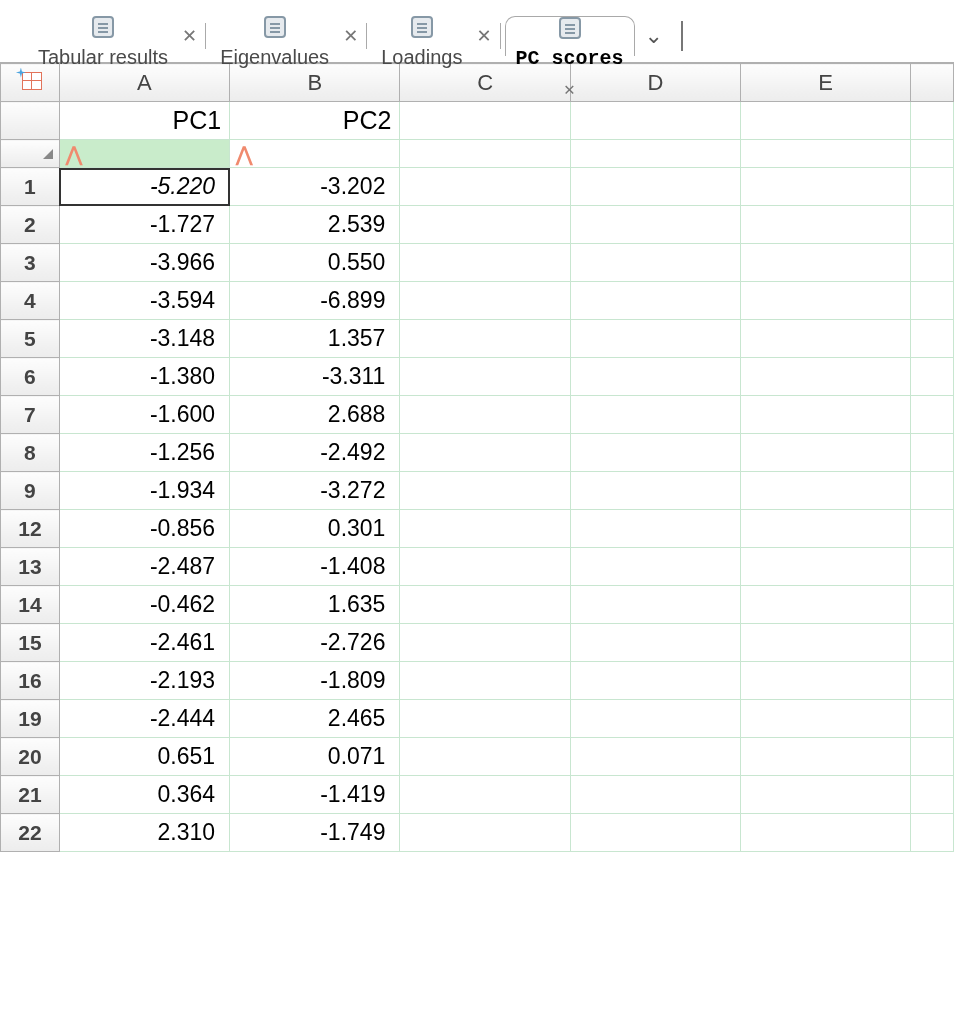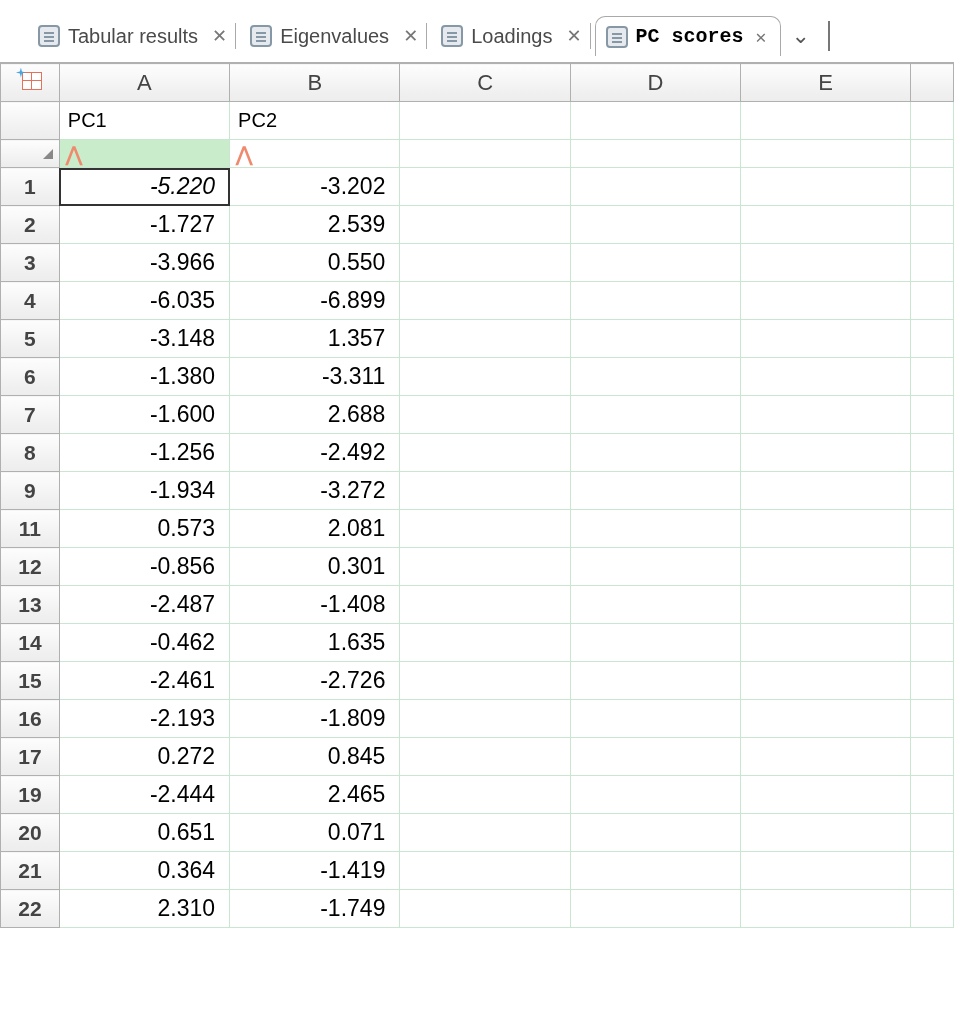--- a/index.html
+++ b/index.html
@@ -22,20 +22,21 @@
   }
   .tab {
     display: flex;
     align-items: center;
     gap: 8px;
     height: 40px;
     padding: 0 10px;
     cursor: pointer;
     color: #4a4a4a;
     font-size: 20px;
+    flex-direction: column;
   }
   .tab.active {
     background: #fff;
     border: 1px solid #a9a9a9;
     border-bottom: none;
     border-top-left-radius: 10px;
     border-top-right-radius: 10px;
     font-weight: bold;
     color: #000;
     font-family: Liberation Mono, monospace;
@@ -108,22 +109,22 @@
     font-size: 22px;
   }
   tr.colhdr th.corner {
     background: linear-gradient(#fdfdfd, #ececec);
     text-align: center;
     padding: 2px;
   }
   
   tr.namerow td {
     background: #fff;
-    text-align: left;
-    font-size: 20px;
+    text-align: right;
+    font-size: 25px;
   }
   tr.namerow td.rownum-cell {
     background: linear-gradient(#fdfdfd, #ececec);
     border: 1px solid #b0b0b0;
   }
   
   tr.iconrow td {
     height: 28px;
     padding: 0 6px;
   }
@@ -296,21 +297,21 @@
           <td class="rownum-cell">3</td>
           <td class="valcell">-3.966</td>
           <td class="valcell">0.550</td>
           <td class="valcell"></td>
           <td class="valcell"></td>
           <td class="valcell"></td>
           <td class="valcell"></td>
         </tr>
         <tr class="datarow">
           <td class="rownum-cell">4</td>
-          <td class="valcell">-6.035</td>
+          <td class="valcell">-3.594</td>
           <td class="valcell">-6.899</td>
           <td class="valcell"></td>
           <td class="valcell"></td>
           <td class="valcell"></td>
           <td class="valcell"></td>
         </tr>
         <tr class="datarow">
           <td class="rownum-cell">5</td>
           <td class="valcell">-3.148</td>
           <td class="valcell">1.357</td>
@@ -349,29 +350,20 @@
         <tr class="datarow">
           <td class="rownum-cell">9</td>
           <td class="valcell">-1.934</td>
           <td class="valcell">-3.272</td>
           <td class="valcell"></td>
           <td class="valcell"></td>
           <td class="valcell"></td>
           <td class="valcell"></td>
         </tr>
         <tr class="datarow">
-          <td class="rownum-cell">11</td>
-          <td class="valcell">0.573</td>
-          <td class="valcell">2.081</td>
-          <td class="valcell"></td>
-          <td class="valcell"></td>
-          <td class="valcell"></td>
-          <td class="valcell"></td>
-        </tr>
-        <tr class="datarow">
           <td class="rownum-cell">12</td>
           <td class="valcell">-0.856</td>
           <td class="valcell">0.301</td>
           <td class="valcell"></td>
           <td class="valcell"></td>
           <td class="valcell"></td>
           <td class="valcell"></td>
         </tr>
         <tr class="datarow">
           <td class="rownum-cell">13</td>
@@ -403,29 +395,20 @@
         <tr class="datarow">
           <td class="rownum-cell">16</td>
           <td class="valcell">-2.193</td>
           <td class="valcell">-1.809</td>
           <td class="valcell"></td>
           <td class="valcell"></td>
           <td class="valcell"></td>
           <td class="valcell"></td>
         </tr>
         <tr class="datarow">
-          <td class="rownum-cell">17</td>
-          <td class="valcell">0.272</td>
-          <td class="valcell">0.845</td>
-          <td class="valcell"></td>
-          <td class="valcell"></td>
-          <td class="valcell"></td>
-          <td class="valcell"></td>
-        </tr>
-        <tr class="datarow">
           <td class="rownum-cell">19</td>
           <td class="valcell">-2.444</td>
           <td class="valcell">2.465</td>
           <td class="valcell"></td>
           <td class="valcell"></td>
           <td class="valcell"></td>
           <td class="valcell"></td>
         </tr>
         <tr class="datarow">
           <td class="rownum-cell">20</td>

